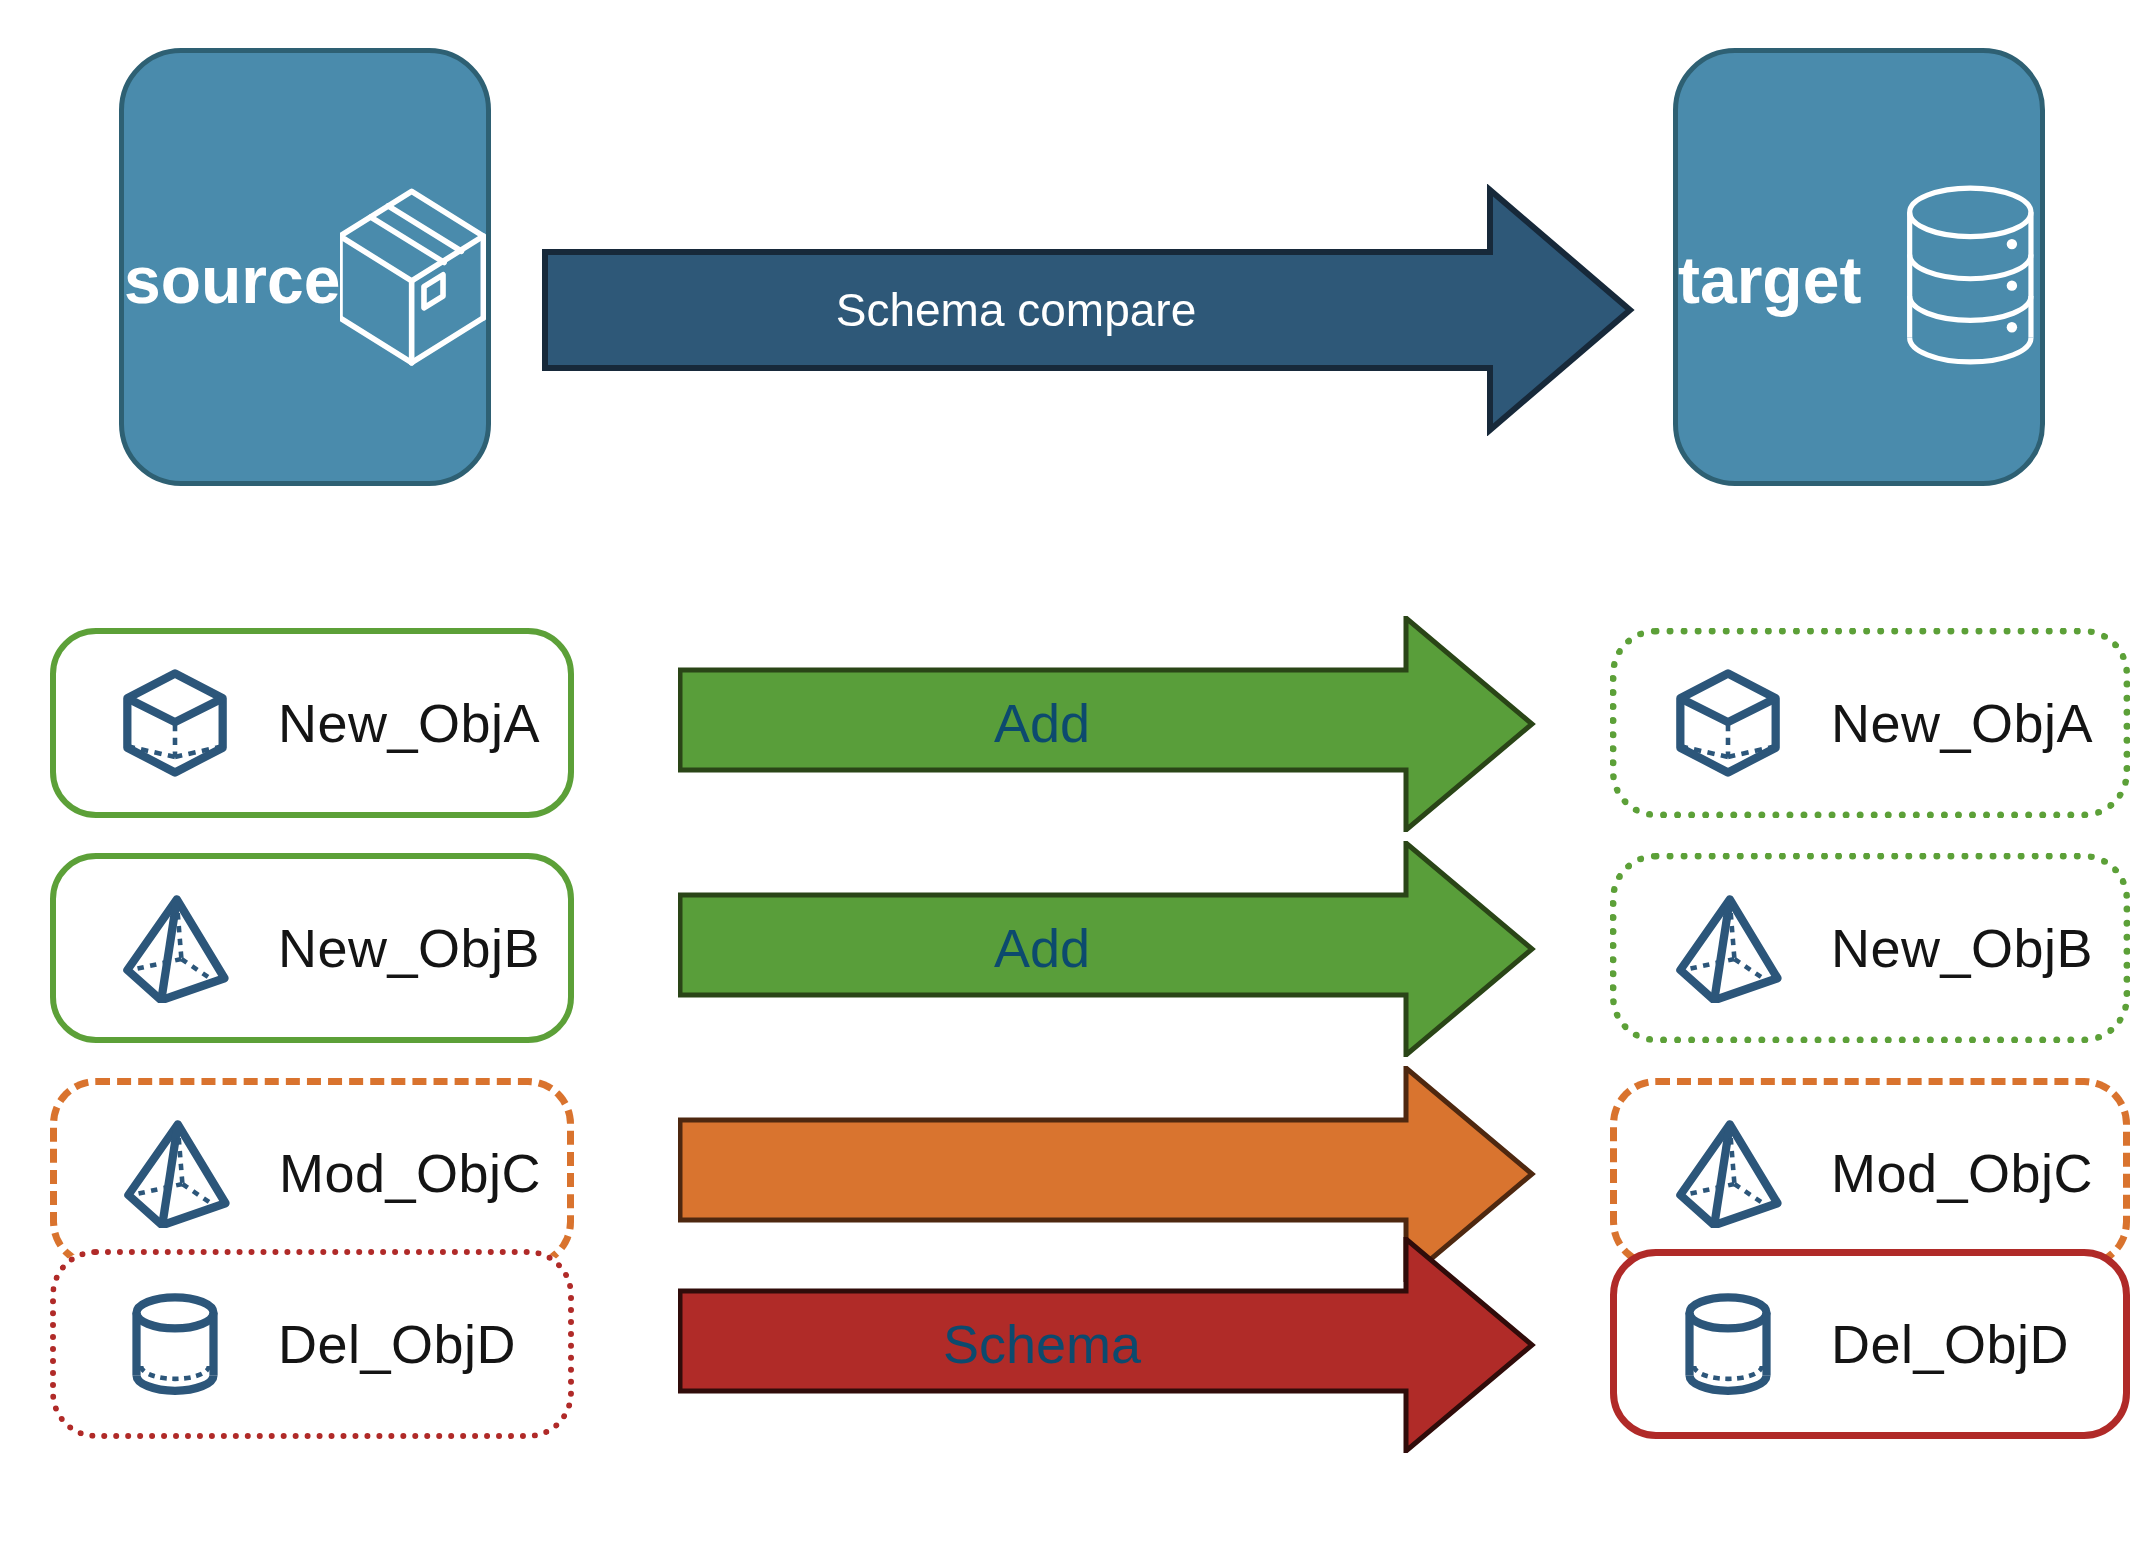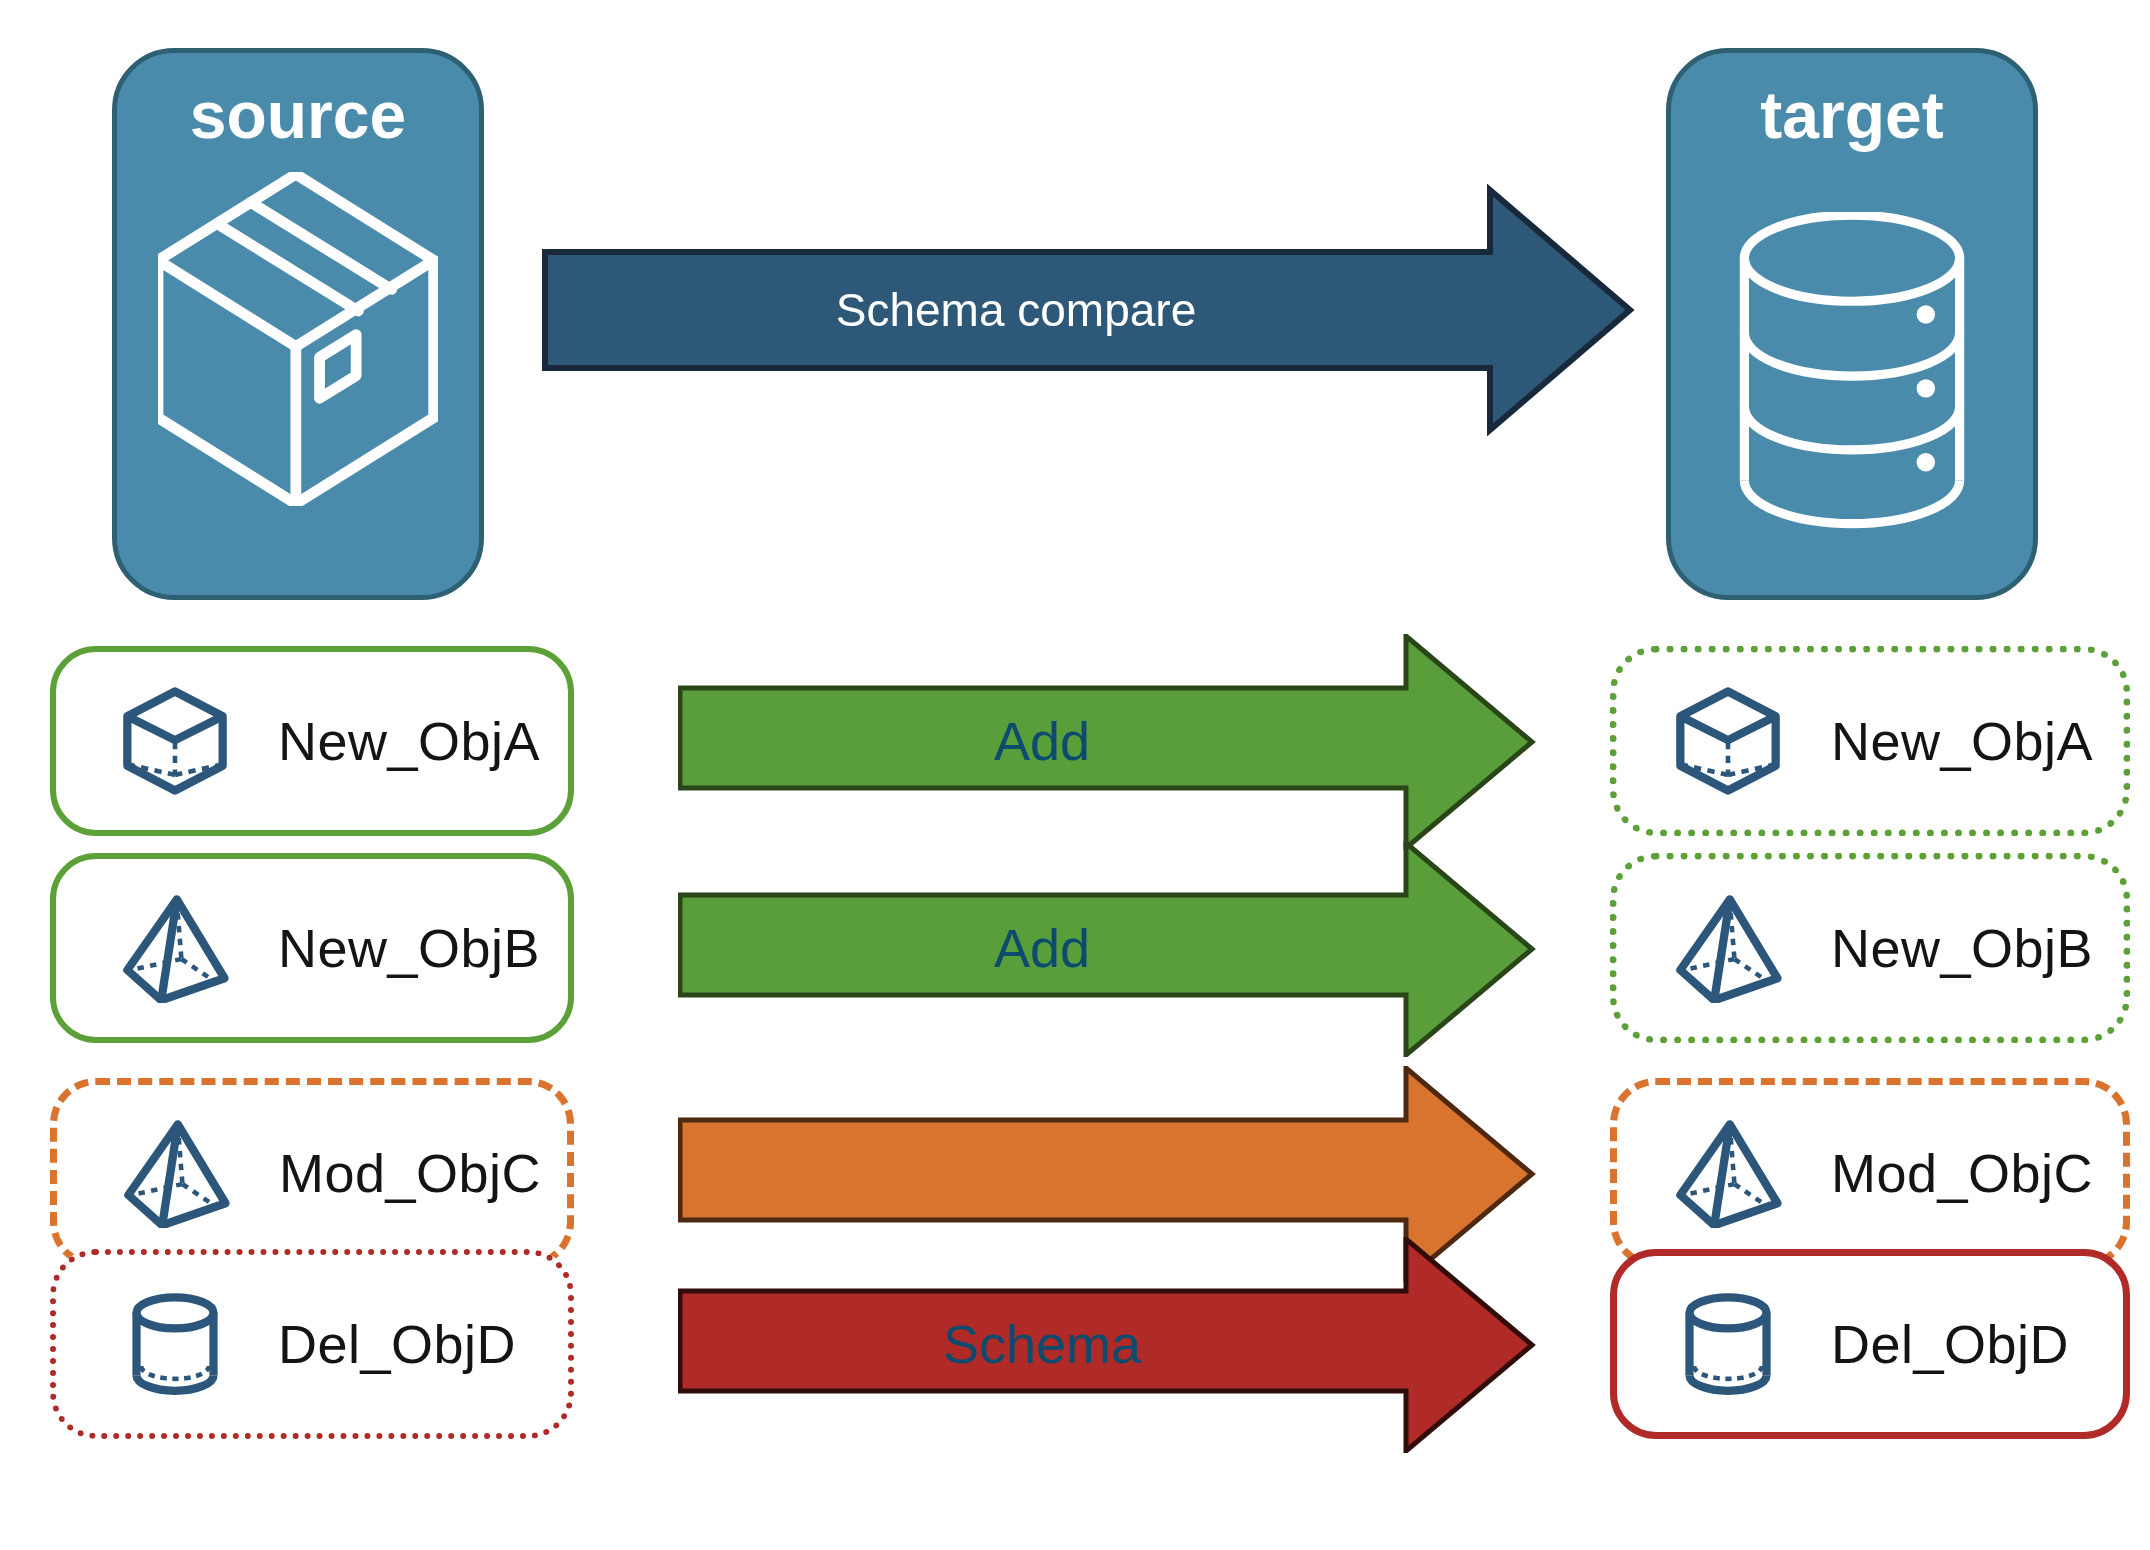--- a/index.html
+++ b/index.html
@@ -2,40 +2,40 @@
 <html><head>
 <meta charset="utf-8">
 <style>
   html,body{margin:0;padding:0;background:#ffffff;}
   .canvas{
     position:relative;width:2150px;height:1550px;background:#ffffff;overflow:hidden;
     font-family:"Liberation Sans", sans-serif;
   }
   
   .panel{
-    position:absolute;top:48px;width:372px;height:552px;
+    position:absolute;top:48px;width:372px;height:438px;
     background:#4A8BAC;border:5px solid #2E6073;border-radius:62px;
-    box-sizing:border-box;display:flex;flex-direction:column;align-items:center;
+    box-sizing:border-box;display:flex;flex-direction:row;align-items:center;margin-left:7px;
   }
   .panel.source{left:112px;}
   .panel.target{left:1666px;gap:40px;}
   .panel-label{
     margin-top:26px;font-size:66px;font-weight:700;color:#ffffff;line-height:1.1;
   }
   .panel-icon{margin-top:20px;}
   
   .main-arrow{position:absolute;left:542px;top:184px;}
   .main-arrow-label{
     position:absolute;left:542px;top:184px;width:948px;height:252px;
     display:flex;align-items:center;justify-content:center;
     font-size:46px;color:#ffffff;
   }
   
   .row{position:absolute;left:0;width:2150px;height:190px;}
-  .row.r0{top:646px;} .row.r1{top:853px;} .row.r2{top:1078px;text-align:center;} .row.r3{top:1249px;}
+  .row.r0{top:628px;} .row.r1{top:853px;} .row.r2{top:1078px;text-align:center;} .row.r3{top:1249px;}
   .objbox{
     position:absolute;top:0;height:190px;box-sizing:border-box;border-radius:46px;
     background:#ffffff;display:flex;align-items:center;
   }
   .objbox.left{left:50px;width:524px;padding-left:64px;}
   .objbox.right{left:1610px;width:520px;padding-left:56px;}
   .objbox .obj-label{font-size:54px;color:#141414;margin-left:48px;letter-spacing:.5px;}
   .b-green-solid {border:6px solid #5CA038;}
   .b-green-dotted{border:7px dotted #5CA038;}
   .b-orange-dashed{border:7px dashed #D9732E;}

